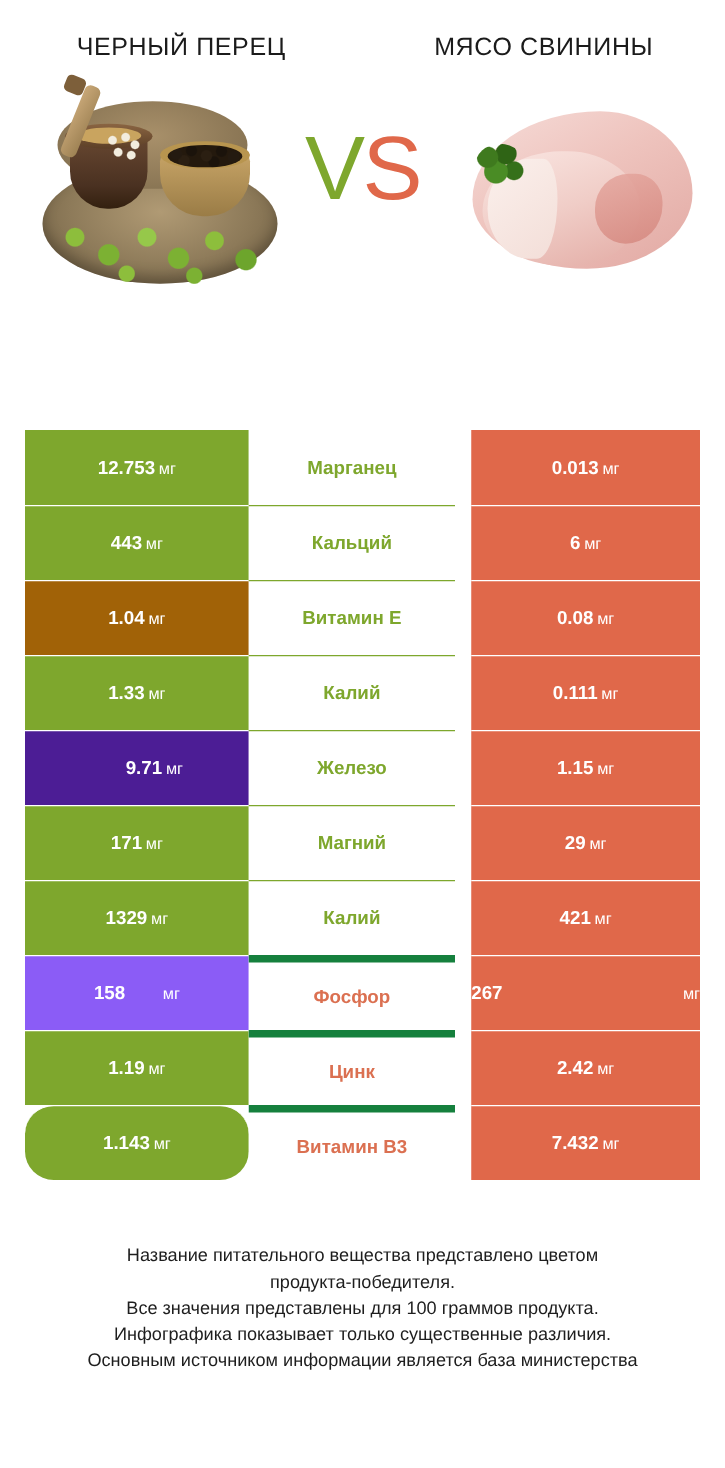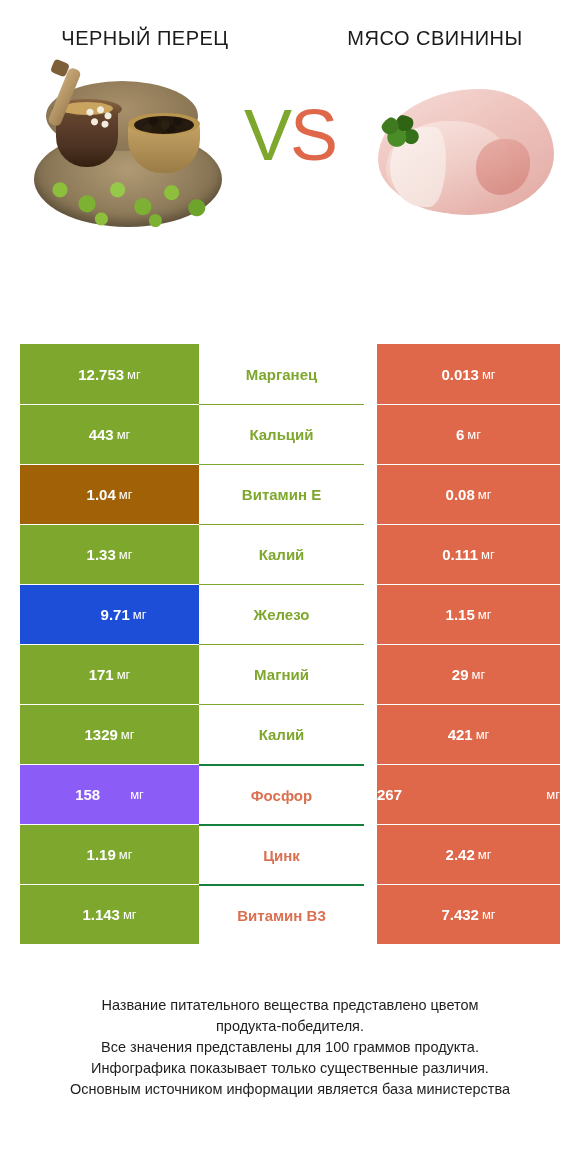--- a/index.html
+++ b/index.html
@@ -251,21 +251,21 @@
   .cell-mid {
     width: 165px;
     background: #ffffff;
     font-weight: bold;
     font-size: 15px;
   }
   .row:first-child .cell-left,
   .row:first-child .cell-right { border-top: none; }
 
   .win-green .cell-mid { color: #7EA72D; border-top: 1px solid #7EA72D; }
-  .win-orange .cell-mid { color: #DB7051; border-top: 2px solid #15803d; }
+  .win-orange .cell-mid { color: #DB7051; border-top: 6px solid #15803d; }
   .row:first-child .cell-mid { border-top: none; }
 
   .unit { font-weight: normal; font-size: 13px; margin-left: 3px; }
 
   
   .footer {
     position: absolute;
     left: 0; right: 0;
     top: 995px;
     text-align: center;
@@ -359,21 +359,21 @@
         <span>1.33</span>
         <span class="unit">мг</span>
       </div>
       <div class="cell cell-mid">Калий</div>
       <div class="cell cell-right" style="background: rgb(224, 104, 74);">
         <span>0.111</span>
         <span class="unit">мг</span>
       </div>
     </div>
     <div class="row win-green">
-      <div class="cell cell-left" style="background: #1d4ed8; padding-left: 28px;">
+      <div class="cell cell-left" style="background: #4c1d95; padding-left: 28px;">
         <span>9.71</span>
         <span class="unit">мг</span>
       </div>
       <div class="cell cell-mid">Железо</div>
       <div class="cell cell-right" style="background: rgb(224, 104, 74);">
         <span>1.15</span>
         <span class="unit">мг</span>
       </div>
     </div>
     <div class="row win-green">
@@ -414,21 +414,21 @@
         <span>1.19</span>
         <span class="unit">мг</span>
       </div>
       <div class="cell cell-mid">Цинк</div>
       <div class="cell cell-right" style="background: rgb(224, 104, 74);">
         <span>2.42</span>
         <span class="unit">мг</span>
       </div>
     </div>
     <div class="row win-orange">
-      <div class="cell cell-left" style="background: rgb(126, 167, 45);">
+      <div class="cell cell-left" style="background: rgb(126, 167, 45); border-radius: 23px;">
         <span>1.143</span>
         <span class="unit">мг</span>
       </div>
       <div class="cell cell-mid">Витамин B3</div>
       <div class="cell cell-right" style="background: rgb(224, 104, 74);">
         <span>7.432</span>
         <span class="unit">мг</span>
       </div>
     </div>
   </div>

